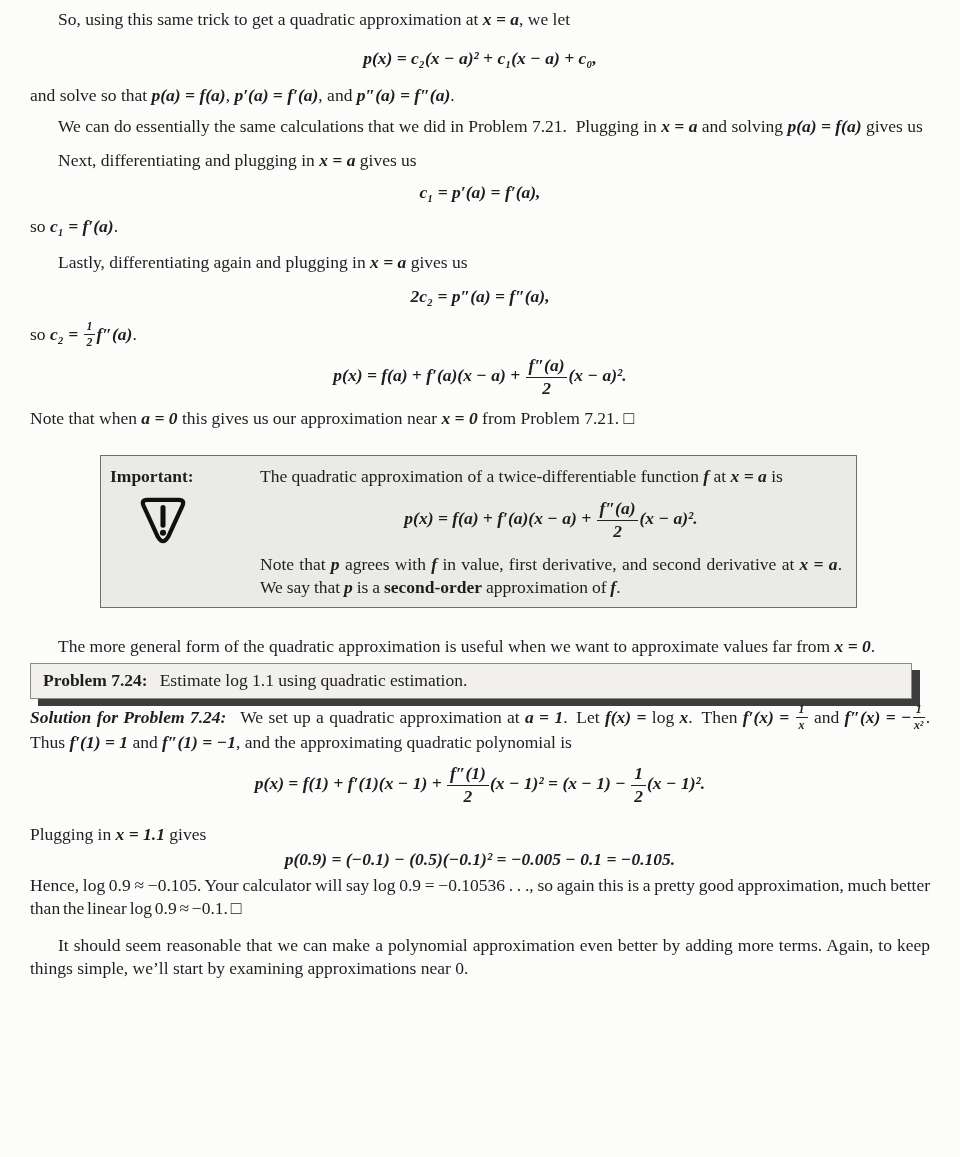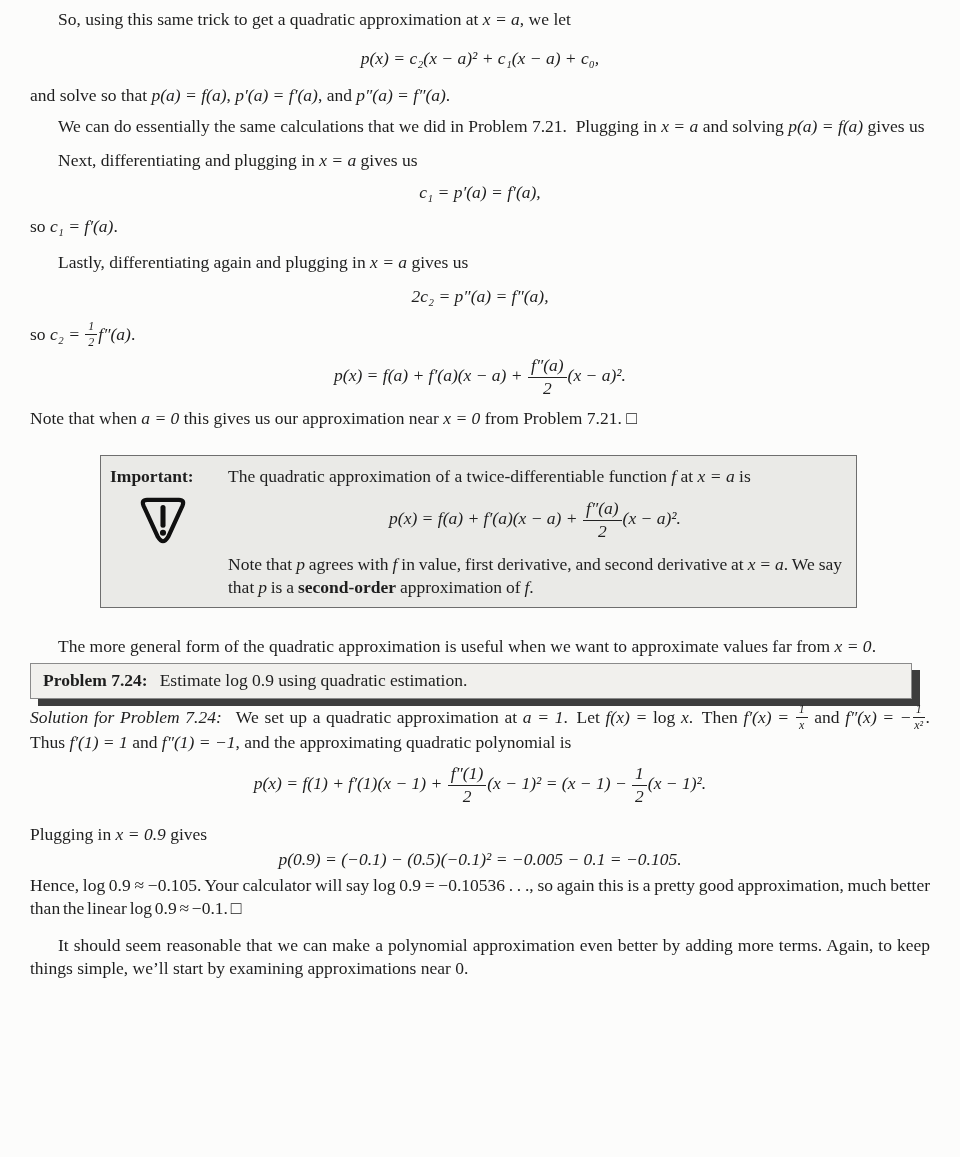--- a/index.html
+++ b/index.html
@@ -7,21 +7,21 @@
     width:960px;height:1157px;overflow:hidden;
     background:#fcfcfb;color:#1e1e1e;
     font-family:"Liberation Serif","DejaVu Serif",serif;
     font-size:17.5px;line-height:23px;
   }
   .page{padding:8px 30px 0 30px;}
   .para{margin:0;}
   .indent{text-indent:28px;}
   .j{text-align:justify;}
   .tight{word-spacing:-1.6px;}
-  .m{font-style:italic;}
+  .m{font-style:italic;font-weight:bold;}
   .b{font-weight:bold;font-style:normal;font-family:Liberation Serif, serif;}
   .eq{text-align:center;margin:0;}
   
   .frac{display:inline-block;text-align:center;vertical-align:middle;line-height:1.12;padding:0 1px;}
   .frac .num{display:block;padding:0 3px 1px;border-bottom:1.4px solid #222;}
   .frac .den{display:block;padding-top:1px;}
   .frac.sm{font-size:0.68em;line-height:1.05;vertical-align:-0.45em;}
   
   .mt-e1{margin-top:16px;} .mt-p2{margin-top:14px;} .mt-p3{margin-top:8px;}
   .mt-e2{margin-top:6px;}  .mt-p4{margin-top:9px;}  .mt-p5{margin-top:11px;}
@@ -31,20 +31,21 @@
   .mt-p11{margin-top:27px;}
   .mt-sol{margin-top:4px;} .mt-e6{margin-top:10px;} .mt-p13{margin-top:16px;}
   .mt-e7{margin-top:2px;}  .mt-p14{margin-top:3px;} .mt-p15{margin-top:14px;}
   
   .imp-box{
     box-sizing:border-box;
     margin:25px 0 0 70px;width:757px;min-height:151px;
     background:#eaeae7;border:1px solid #6e6e6e;
     padding:9px 14px 8px 9px;
     display:flex;
+    gap:32px;
   }
   .imp-left{width:118px;flex:0 0 118px;}
   .imp-label{font-weight:bold;}
   .imp-icon{margin:4px 0 0 26px;width:54px;height:58px;}
   .imp-content{flex:1;}
   .imp-content .eq{margin:11px 0 12px 0;}
   .imp-note{word-spacing:-0.5px;}
   
   .prob-box{
     box-sizing:border-box;
@@ -91,24 +92,24 @@
     <div class="imp-content">
       <p class="para">The quadratic approximation of a twice-differentiable function <span class="m ">f</span> at <span class="m ">x = a</span> is</p>
       <div class="eq"><span class="m ">p(x) = f(a) + f′(a)(x − a) + </span><span class="frac m"><span class="num">f″(a)</span><span class="den">2</span></span><span class="m ">(x − a)².</span></div>
       <p class="para j imp-note">Note that <span class="m ">p</span> agrees with <span class="m ">f</span> in value, first derivative, and second derivative at <span class="m ">x = a</span>. We say that <span class="m ">p</span> is a <span class="b">second-order</span> approximation of <span class="m ">f</span>.</p>
     </div>
   </div>
 
   <p class="para indent j mt-p11">The more general form of the quadratic approximation is useful when we want to approximate values far from <span class="m ">x = 0</span>.</p>
 
   <div class="prob-box">
-    <span class="prob-label">Problem 7.24:</span><span>Estimate log 0.9 using quadratic estimation.</span>
+    <span class="prob-label">Problem 7.24:</span><span>Estimate log 1.1 using quadratic estimation.</span>
   </div>
 
   <p class="para j mt-sol"><span class="m ">Solution for Problem 7.24:</span>  We set up a quadratic approximation at <span class="m ">a = 1</span>. Let <span class="m ">f(x) = </span>log <span class="m ">x</span>. Then <span class="m ">f′(x) = </span><span class="frac sm m"><span class="num">1</span><span class="den">x</span></span> and <span class="m ">f″(x) = −</span><span class="frac sm m"><span class="num">1</span><span class="den">x²</span></span>. Thus <span class="m ">f′(1) = 1</span> and <span class="m ">f″(1) = −1</span>, and the approximating quadratic polynomial is</p>
   <div class="eq mt-e6"><span class="m ">p(x) = f(1) + f′(1)(x − 1) + </span><span class="frac m"><span class="num">f″(1)</span><span class="den">2</span></span><span class="m ">(x − 1)² = (x − 1) − </span><span class="frac m"><span class="num">1</span><span class="den">2</span></span><span class="m ">(x − 1)².</span></div>
-  <p class="para mt-p13">Plugging in <span class="m ">x = 0.9</span> gives</p>
+  <p class="para mt-p13">Plugging in <span class="m ">x = 1.1</span> gives</p>
   <div class="eq mt-e7"><span class="m ">p(0.9) = (−0.1) − (0.5)(−0.1)² = −0.005 − 0.1 = −0.105.</span></div>
   <p class="para j tight mt-p14">Hence, log 0.9 ≈ −0.105. Your calculator will say log 0.9 = −0.10536 . . ., so again this is a pretty good approximation, much better than the linear log 0.9 ≈ −0.1. □</p>
 
   <p class="para indent j mt-p15">It should seem reasonable that we can make a polynomial approximation even better by adding more terms. Again, to keep things simple, we’ll start by examining approximations near 0.</p>
 
 </div>
 
 </body></html>

